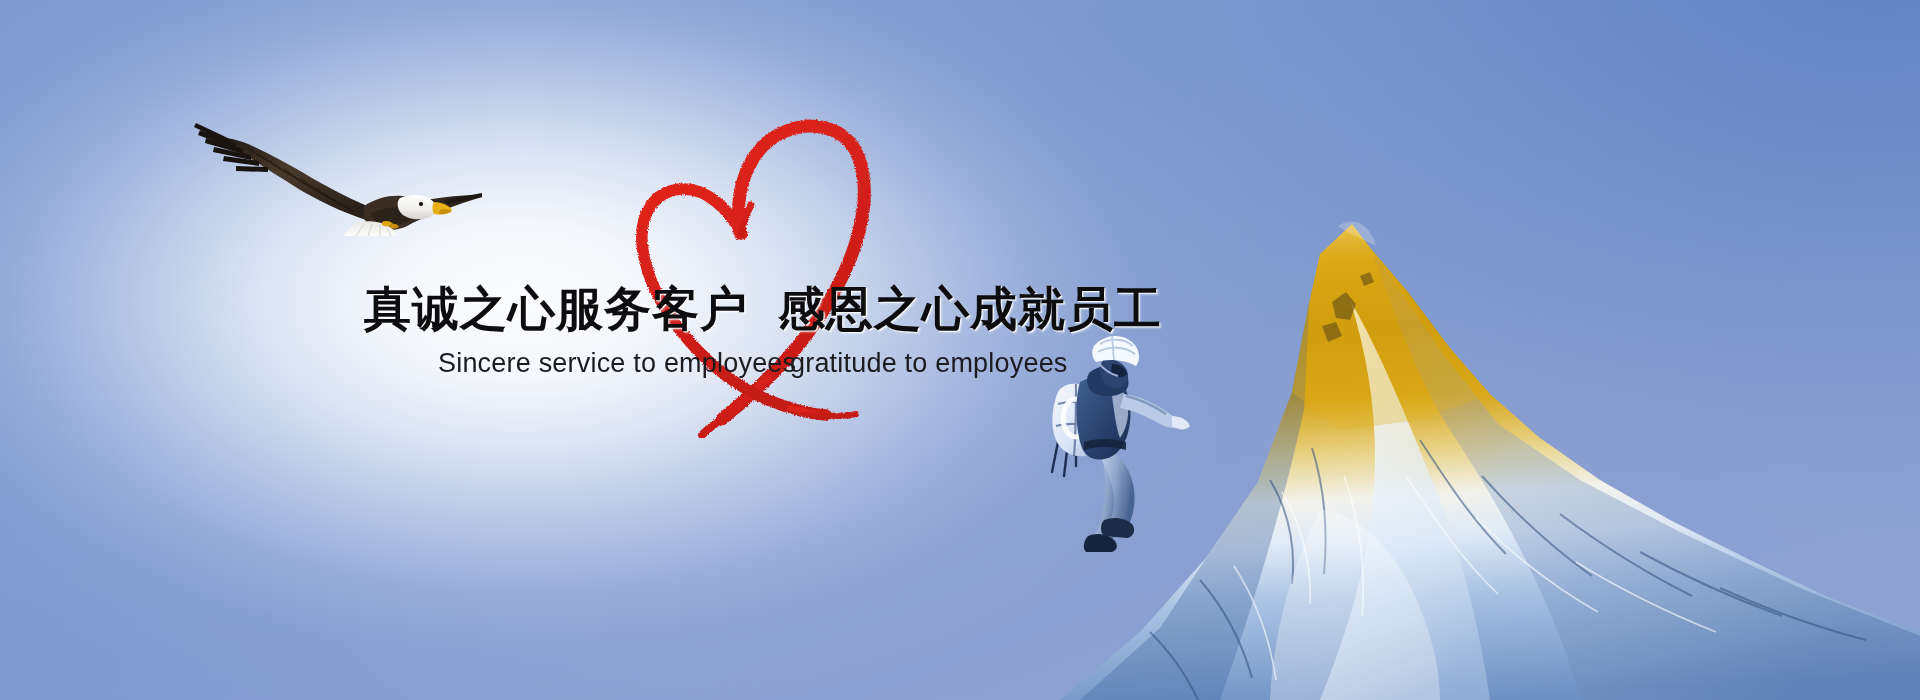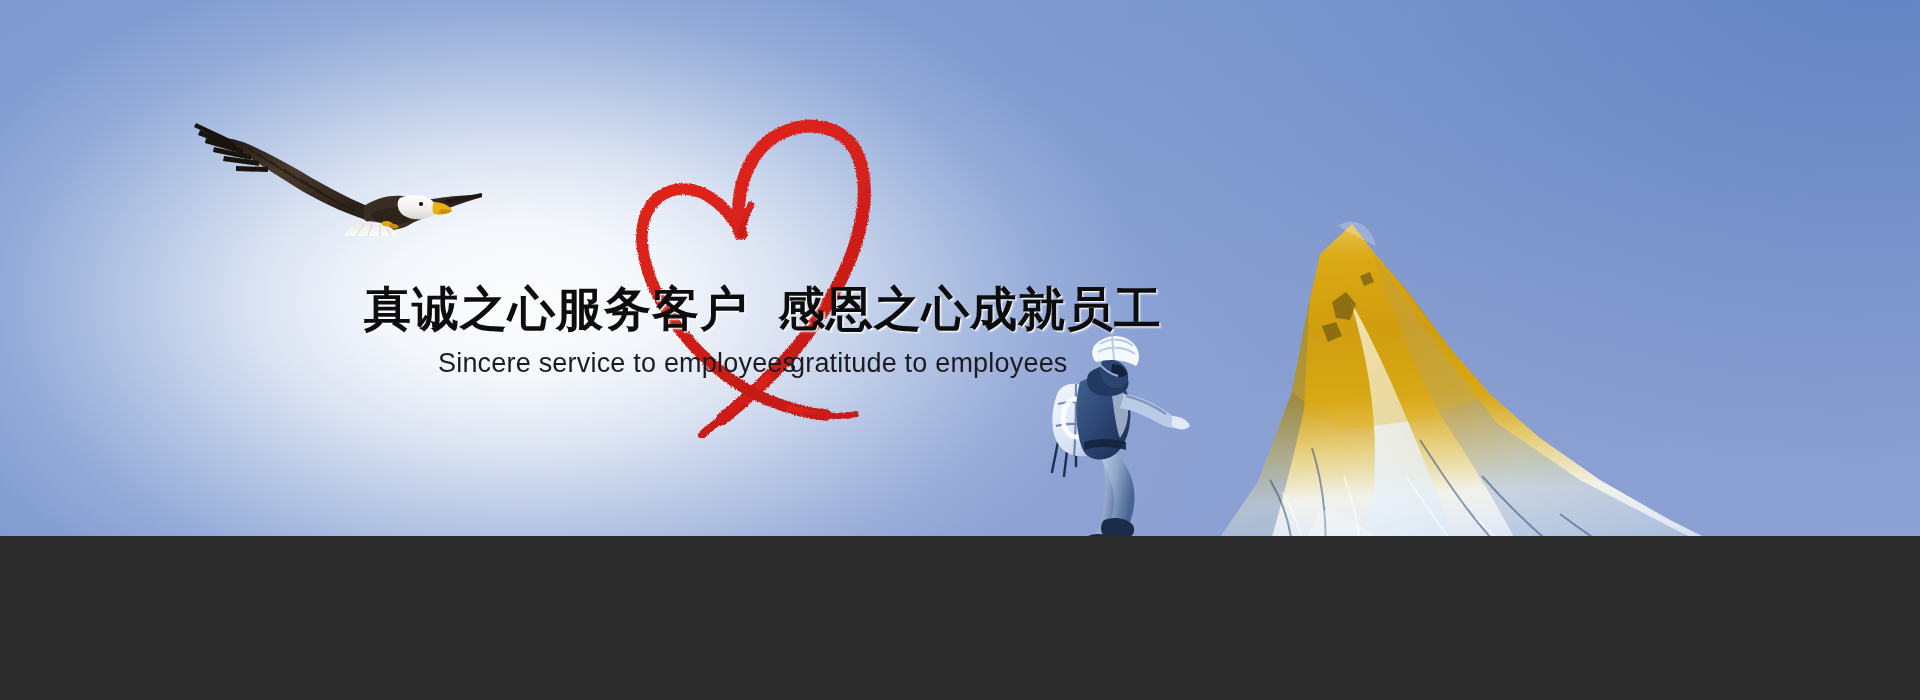--- a/index.html
+++ b/index.html
@@ -1,20 +1,20 @@
 <!DOCTYPE html>
 <html lang="zh"><head>
 <meta charset="utf-8">
 <title>Banner</title>
 <style>
   html,body{margin:0;padding:0;background:#2b2b2b;}
   *{box-sizing:border-box;}
   #banner{
     position:relative;
-    width:1920px;height:536px;
+    width:1920px;height:700px;
     overflow:hidden;
     font-family:"Liberation Sans","DejaVu Sans",sans-serif;
     background:#fef9c3;
   }
 
   
   .bg-base{
     position:absolute;inset:0;
     background:
       linear-gradient(160deg,#7e9ad0 0%,#7d99cf 35%,#8ba0d2 70%,#8fa3d4 100%);

